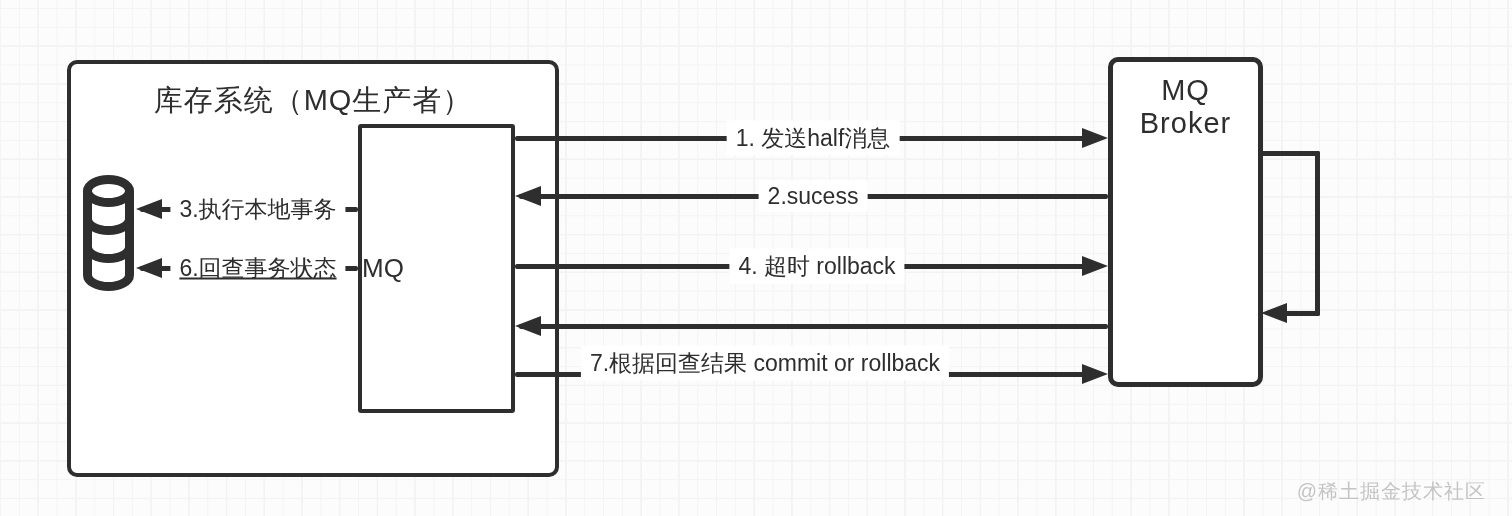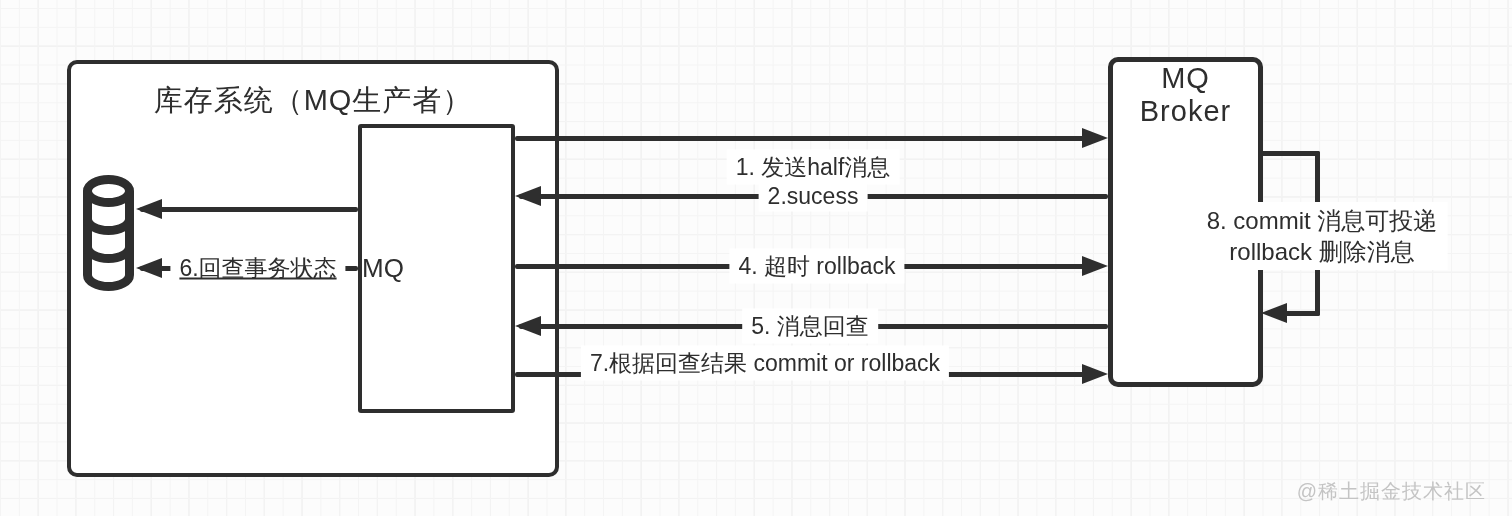--- a/index.html
+++ b/index.html
@@ -16,21 +16,21 @@
     background-position: 0 8px, 0 0, 0 8px, 0 0;
     color:#2e2e2e;
   }
   .box{ position:absolute; background:#ffffff; border:4px solid #2e2e2e; z-index:1; }
   .box-outer{ left:67px; top:60px; width:492px; height:417px; border-radius:10px; }
   .box-producer{ left:358px; top:124px; width:157px; height:289px; border-radius:3px;
                  display:flex; flex-direction:row; align-items:center; justify-content:flex-start; }
   .box-broker{ left:1108px; top:57px; width:155px; height:330px; border-radius:10px; border-width:5px; }
   .box-title{ text-align:center; font-size:29px; letter-spacing:1px; }
   .box-outer .box-title{ margin-top:17px; }
-  .box-broker .box-title{ }
+  .box-broker .box-title{ margin-top:12px; }
   .producer-line{ font-size:26px; line-height:33px; text-align:center; }
 
   .line{ position:absolute; height:5px; background:#2e2e2e; border-radius:2px; z-index:2; }
   .vline{ position:absolute; width:5px; background:#2e2e2e; border-radius:2px; z-index:2; }
   .head{ position:absolute; width:0; height:0; z-index:2;
          border-top:10px solid transparent; border-bottom:10px solid transparent; }
   .head-right{ border-left:26px solid #2e2e2e; }
   .head-left{ border-right:26px solid #2e2e2e; }
 
   .flow-label{
@@ -67,49 +67,45 @@
     <g fill="none" stroke="#2e2e2e" stroke-width="9">
       <path d="M 6.5 16 V 100 A 21 11.5 0 0 0 48.5 100 V 16"></path>
       <ellipse cx="27.5" cy="16" rx="21" ry="11.5"></ellipse>
       <path d="M 6.5 44 A 21 11.5 0 0 0 48.5 44"></path>
       <path d="M 6.5 72 A 21 11.5 0 0 0 48.5 72"></path>
     </g>
   </svg>
 
   <div class="line" style="left:140px; top:207px; width:218px;"></div>
   <div class="head head-left" style="left:136px; top:199px;"></div>
+  <div class="flow-label" style="left:258px; top:209px;">3.执行本地事务</div>
 
   <div class="line" style="left:140px; top:266px; width:218px;"></div>
   <div class="head head-left" style="left:136px; top:258px;"></div>
   <div class="flow-label" style="left:258px; top:268px;text-decoration:underline;">6.回查事务状态</div>
 
   <div class="line" style="left:515px; top:136px; width:575px;"></div>
   <div class="head head-right" style="left:1082px; top:128px;"></div>
-  <div class="flow-label" style="left:813px; top:138px;margin-top:29px;">1. 发送half消息</div>
+  <div class="flow-label" style="left:813px; top:138px;">1. 发送half消息</div>
 
   <div class="line" style="left:519px; top:194px; width:589px;"></div>
   <div class="head head-left" style="left:515px; top:186px;"></div>
   <div class="flow-label" style="left:813px; top:196px;">2.sucess</div>
 
   <div class="line" style="left:515px; top:264px; width:575px;"></div>
   <div class="head head-right" style="left:1082px; top:256px;"></div>
   <div class="flow-label" style="left:817px; top:266px;">4. 超时 rollback</div>
 
   <div class="line" style="left:519px; top:324px; width:589px;"></div>
   <div class="head head-left" style="left:515px; top:316px;"></div>
-  <div class="flow-label" style="left:810px; top:326px;">5. 消息回查</div>
 
   <div class="line" style="left:515px; top:372px; width:575px;"></div>
   <div class="head head-right" style="left:1082px; top:364px;"></div>
   <div class="flow-label" style="left:765px; top:363px;">7.根据回查结果 commit or rollback</div>
 
   <div class="line" style="left:1261px; top:151px; width:59px;"></div>
   <div class="vline" style="left:1315px; top:151px; height:165px;"></div>
   <div class="line" style="left:1285px; top:311px; width:35px;"></div>
   <div class="head head-left" style="left:1261px; top:303px;"></div>
-  <div class="flow-label flow-label-8" style="left:1322px; top:236px;">
-    <div>8. commit 消息可投递</div>
-    <div>rollback 删除消息</div>
-  </div>
 
   <div class="watermark">@稀土掘金技术社区</div>
 
 </div>
 
 </body></html>

